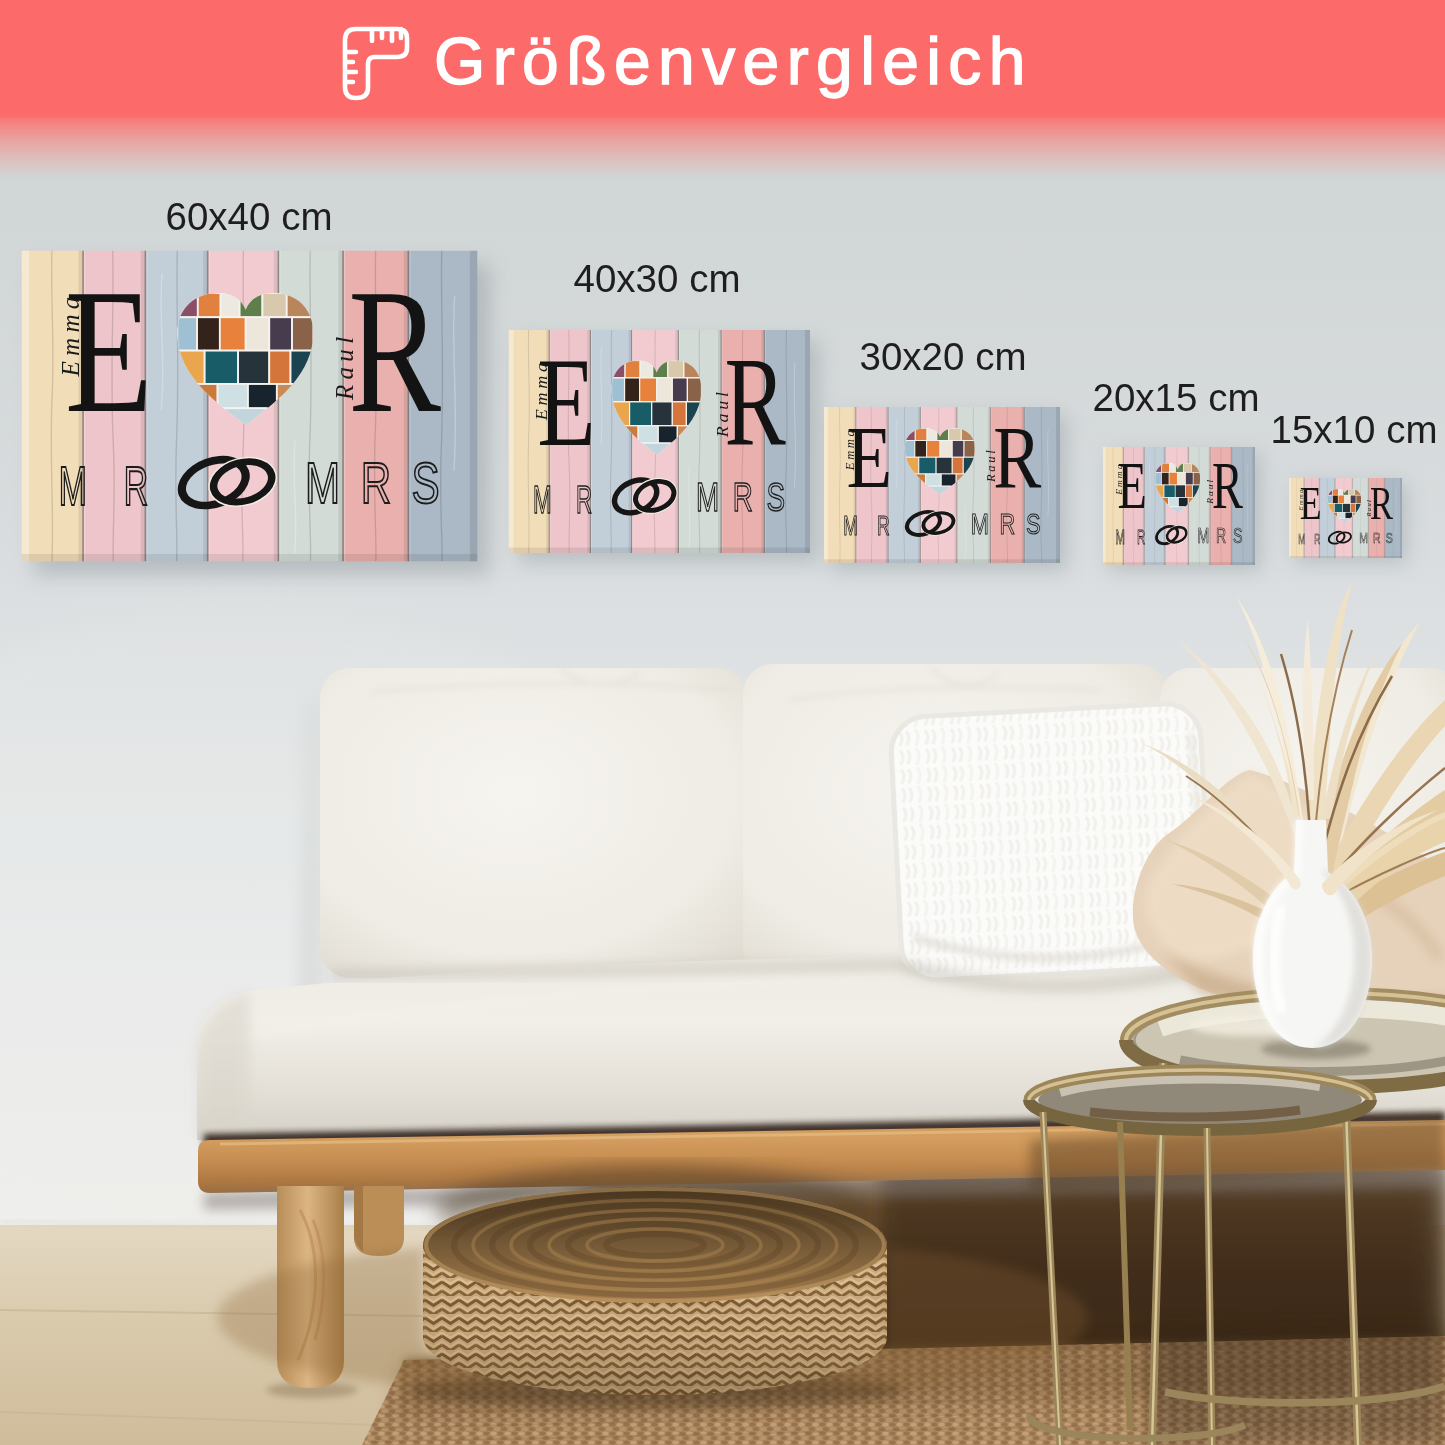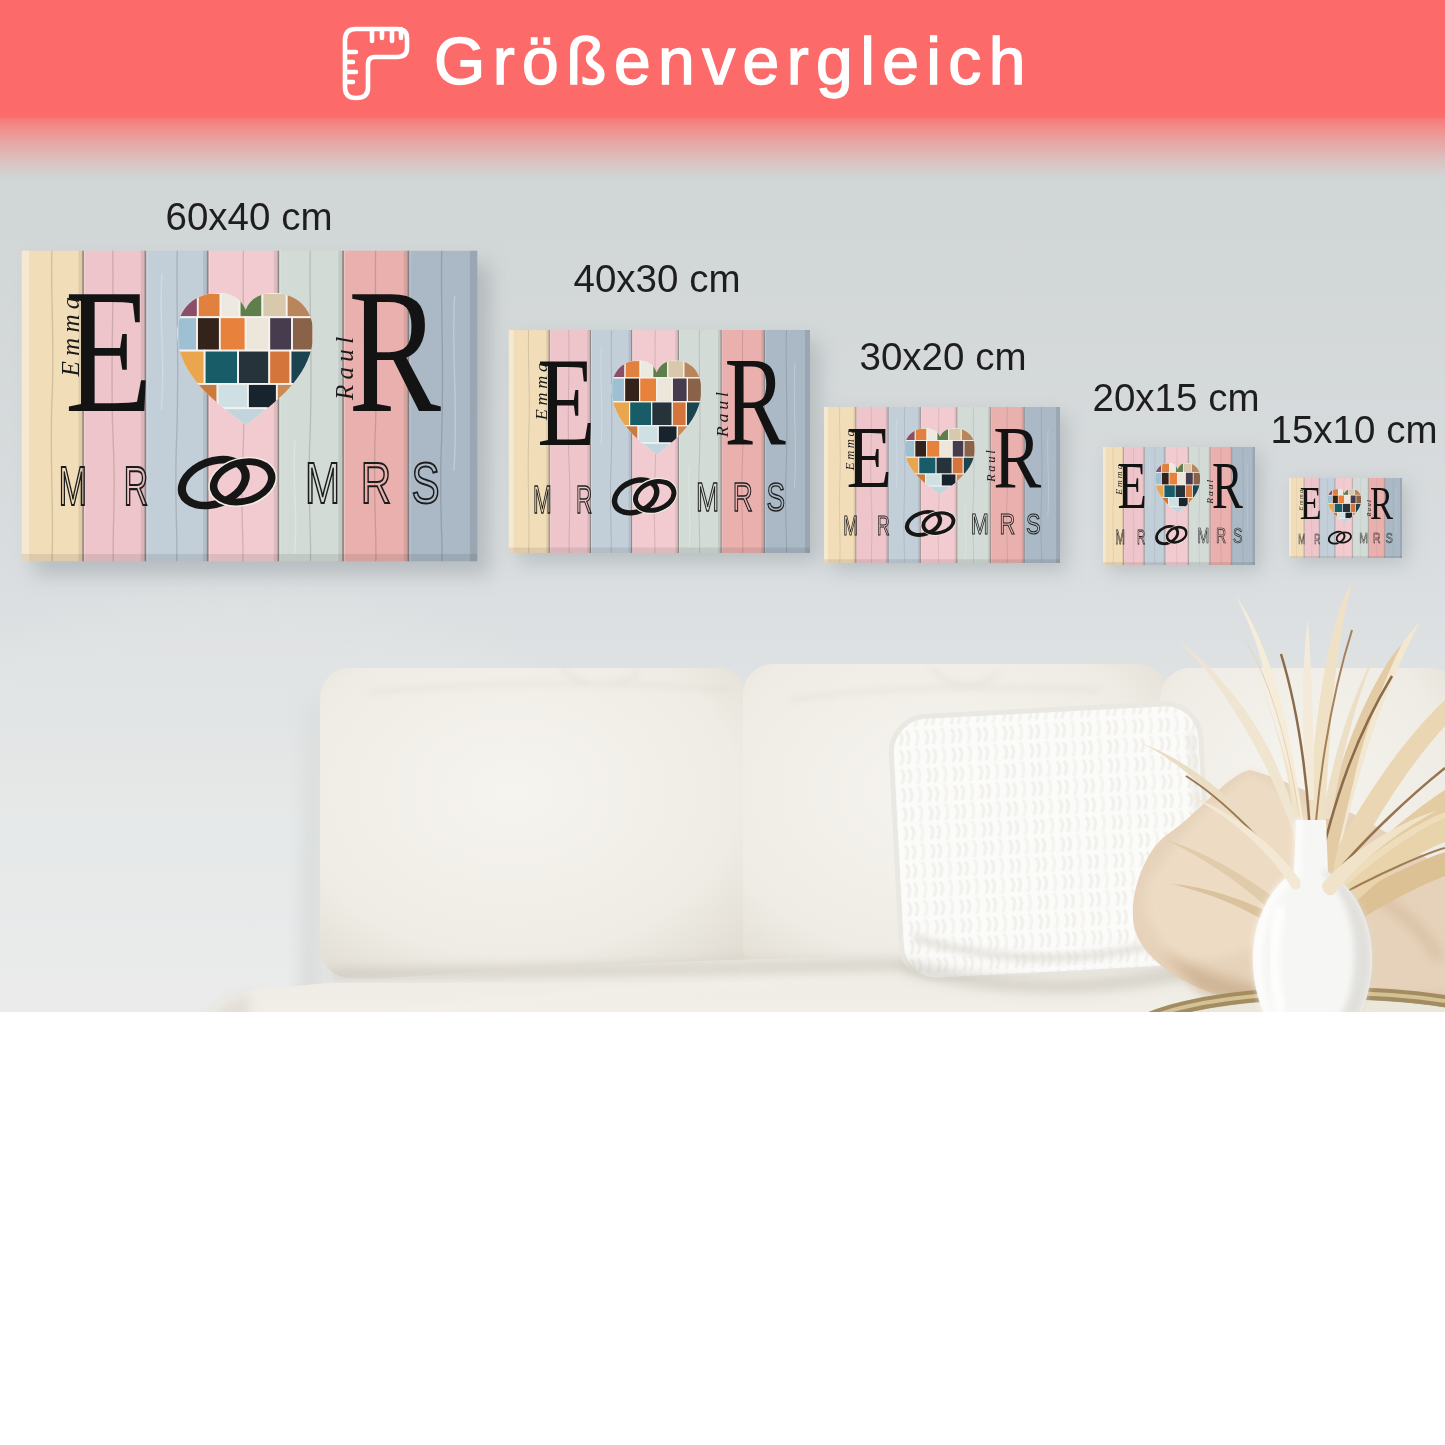--- a/index.html
+++ b/index.html
@@ -1,16 +1,16 @@
 <!DOCTYPE html>
 <html><head>
 <meta charset="utf-8">
 <style>
 html,body{margin:0;padding:0;background:#fff}
-#stage{position:relative;width:1445px;height:1012px;overflow:hidden;font-family:"Liberation Sans",sans-serif}
+#stage{position:relative;width:1445px;height:1445px;overflow:hidden;font-family:"Liberation Sans",sans-serif}
 svg{display:block}
 </style>
 </head>
 <body>
 <div id="stage">
 <svg width="1445" height="1445" viewBox="0 0 1445 1445" xmlns="http://www.w3.org/2000/svg">
 <defs>
 <linearGradient id="wallG" x1="0" y1="160" x2="0" y2="1230" gradientUnits="userSpaceOnUse">
  <stop offset="0" stop-color="#d0d5d5"></stop>
  <stop offset="0.35" stop-color="#d8dcde"></stop>

